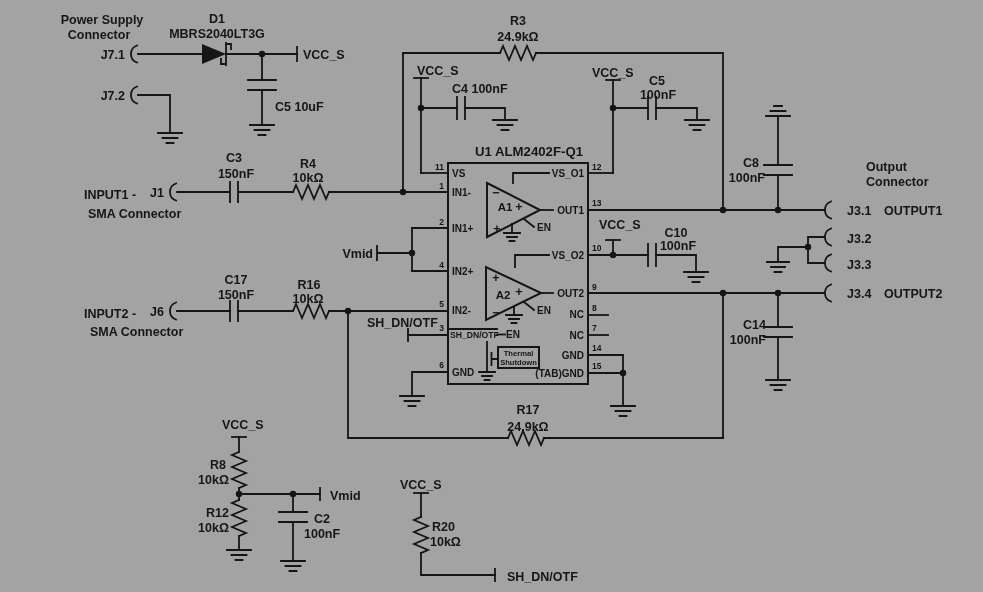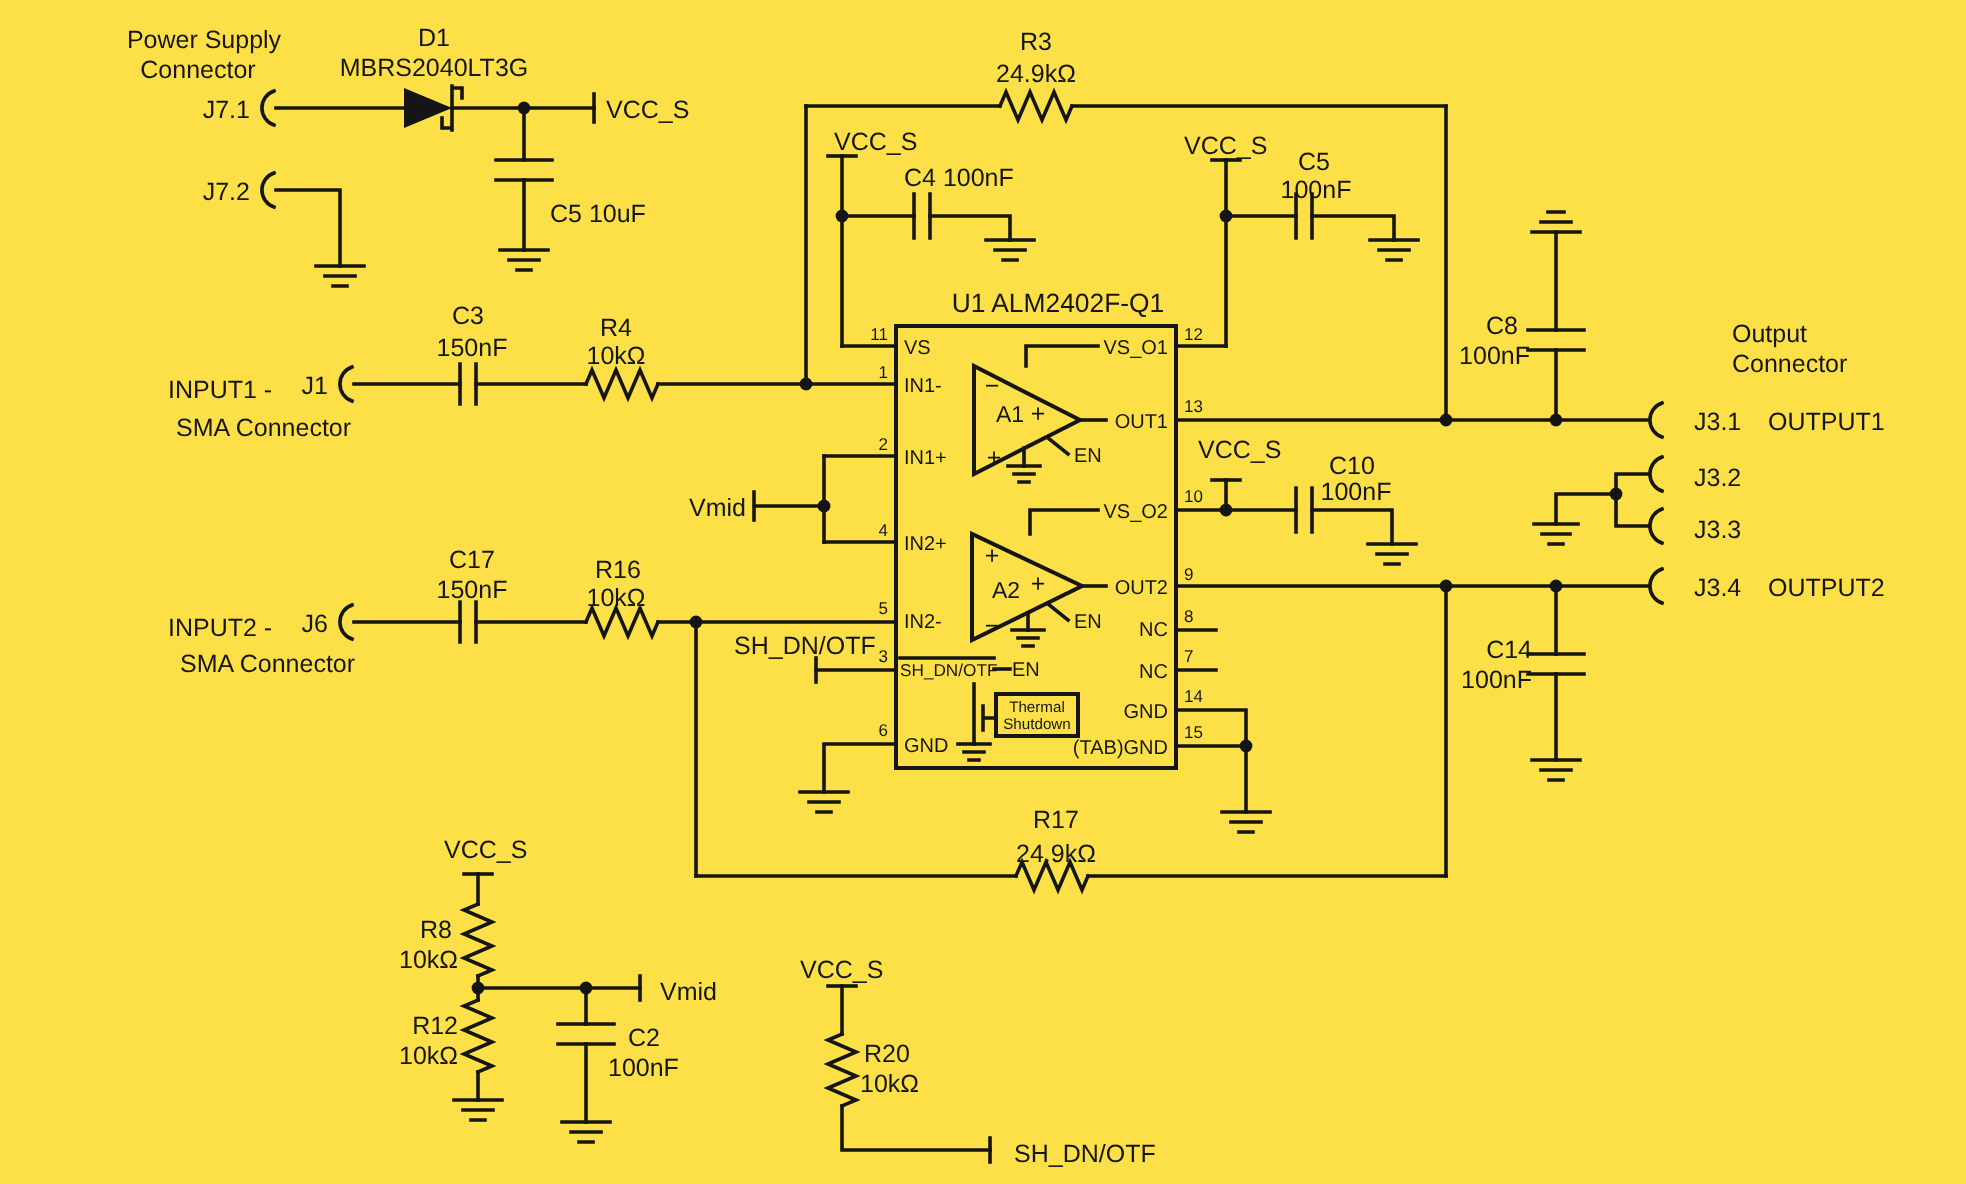--- a/index.html
+++ b/index.html
@@ -1,16 +1,16 @@
 <!DOCTYPE html>
 <html><head>
 <meta charset="utf-8">
 <style>
   html,body{margin:0;padding:0;background:#fff;}
-  #stage{position:relative;width:983px;height:592px;background:#fde047;overflow:hidden;}
+  #stage{position:relative;width:983px;height:592px;background:#a3a3a3;overflow:hidden;font-weight:bold;}
   svg{display:block;}
   .w{stroke:#151515;stroke-width:1.8;fill:none;stroke-linecap:square;}
   .wj{stroke:#151515;stroke-width:1.8;fill:none;stroke-linejoin:miter;stroke-linecap:square;}
   .box{stroke:#151515;stroke-width:2;fill:none;}
   .blk{fill:#151515;stroke:none;}
   .dot{fill:#151515;stroke:none;}
   text{font-family:"Liberation Sans","DejaVu Sans",sans-serif;fill:#161616;}
   .t12{font-size:12.5px;}
   .t11{font-size:11.5px;}
   .t10{font-size:10px;}

